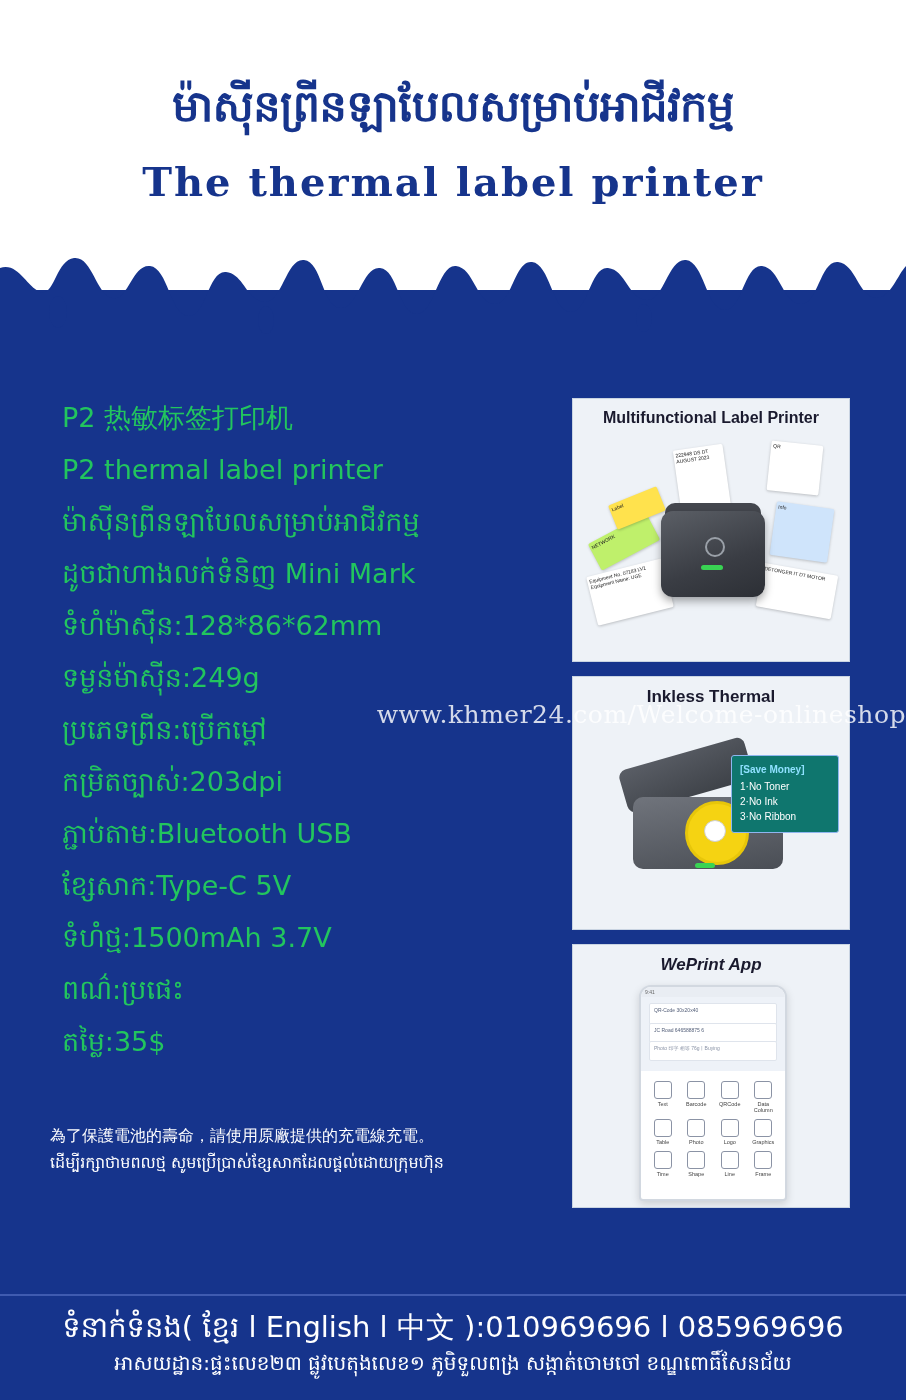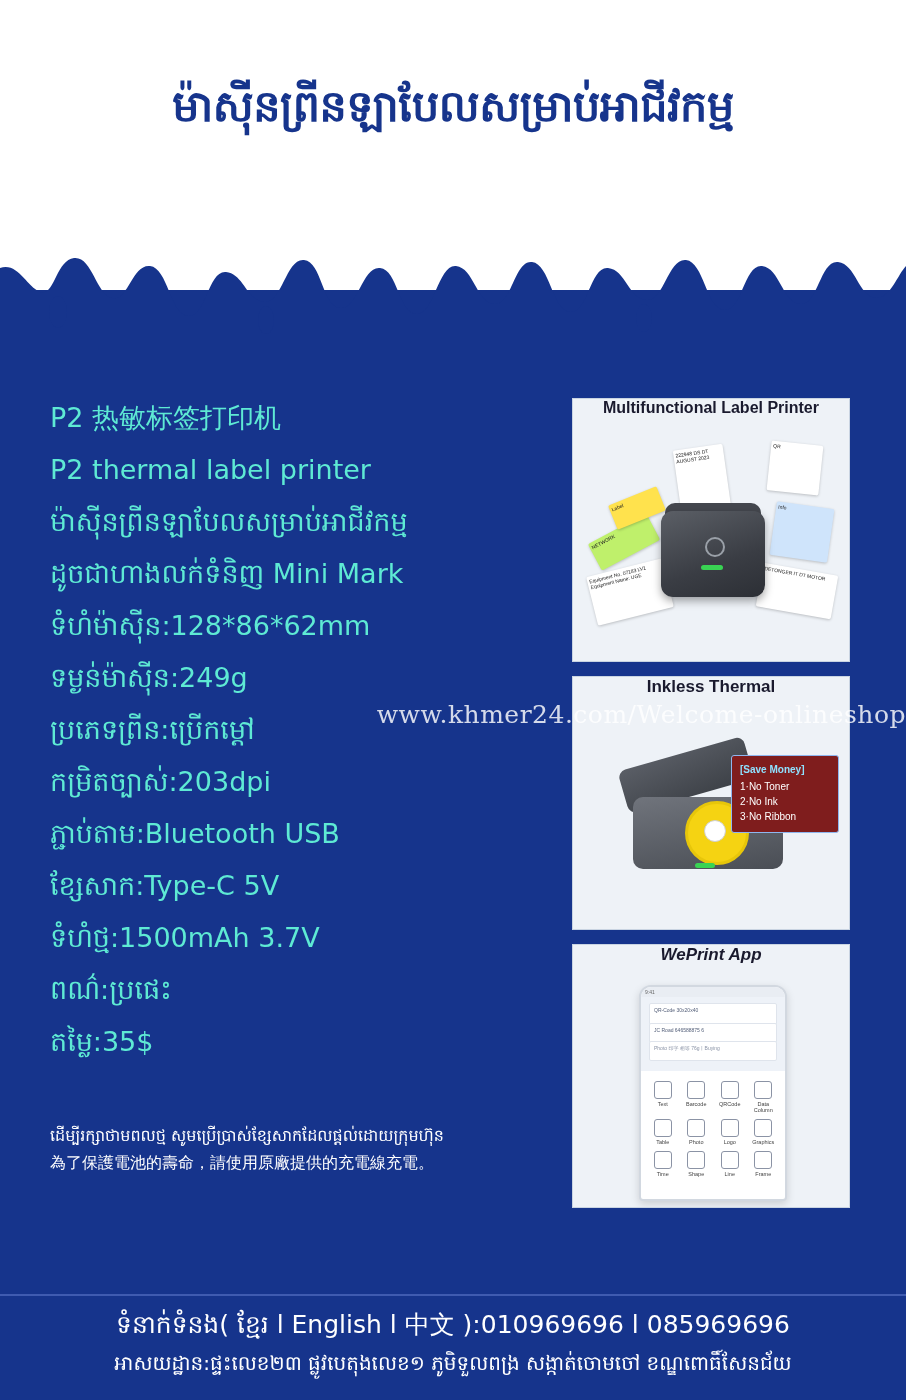--- a/index.html
+++ b/index.html
@@ -75,24 +75,25 @@
   }
 
   .spec-list {
     position: absolute;
     left: 50px;
     top: 22px;
     width: 500px;
   }
   .spec-line {
     font-family: "DejaVu Sans", sans-serif;
-    color: #5eead4;
+    color: #22c55e;
     font-size: 27px;
     line-height: 52px;
     white-space: nowrap;
+    margin-left: 12px;
   }
 
   .notes {
     position: absolute;
     left: 50px;
     top: 752px;
     width: 520px;
   }
   .note-line {
     font-family: "DejaVu Sans", sans-serif;
@@ -129,20 +130,21 @@
     background: #eef2f7;
     border: 1px solid #c9d4e2;
     margin-bottom: 14px;
     overflow: hidden;
   }
   .card-title {
     text-align: center;
     font-family: "Liberation Sans", sans-serif;
     font-weight: bold;
     color: #1a1a2e;
+    padding-top: 10px;
   }
   #card-1 { height: 262px; }
   #card-1 .card-title { font-size: 16px; }
   #card-2 { height: 252px; }
   #card-2 .card-title { font-size: 17px; }
   #card-3 { height: 262px; }
   #card-3 .card-title { font-size: 17px; font-style: italic; }
 
   .card-art { position: absolute; left: 0; top: 0; width: 276px; height: 100%; }
 
@@ -227,21 +229,21 @@
   .p2-led2 {
     position: absolute;
     left: 122px; top: 186px;
     width: 20px; height: 5px;
     background: #39d353; border-radius: 3px;
   }
   .save-box {
     position: absolute;
     right: 10px; top: 78px;
     width: 92px;
-    background: #7f1d1d;
+    background: #0f766e;
     border: 1px solid #8fb6ef;
     border-radius: 3px;
     padding: 6px 6px 8px 8px;
     color: #ffffff;
     font-size: 10px;
     font-family: "Liberation Sans", sans-serif;
     line-height: 1.5;
   }
   .save-box .hd { color: #8fe1ff; font-weight: bold; margin-bottom: 2px; }
 
@@ -307,41 +309,42 @@
     width: 906px;
     height: 104px;
     background: #16348c;
     border-top: 2px solid #3f5bb0;
   }
   .footer-line1 {
     position: absolute;
     top: 12px; left: 0; width: 906px;
     text-align: center;
     font-family: "DejaVu Sans", sans-serif;
-    font-size: 25px;
+    font-size: 29px;
     color: #ffffff;
     white-space: nowrap;
   }
   .footer-line2 {
     position: absolute;
     top: 54px; left: 0; width: 906px;
     text-align: center;
     font-family: "DejaVu Sans", sans-serif;
     font-size: 20px;
     color: #ffffff;
     white-space: nowrap;
   }
 </style>
 </head>
 <body>
 
 <div class="page">
 
   <div class="header">
     <div class="header-title-kh">ម៉ាស៊ីនព្រីនឡាបែលសម្រាប់អាជីវកម្ម</div>
+    <div class="header-title-en">The thermal label printer</div>
     <div class="drips">
       <svg width="906" height="130" viewBox="0 0 906 130" preserveAspectRatio="none" aria-hidden="true">
         <path fill="#16348c" d="M0,28 C18,22 26,46 40,52 C54,58 56,20 74,18 C92,16 96,54 112,58 C128,62 132,24 150,26 C168,28 170,74 188,76 C206,78 208,30 226,32 C244,34 246,60 264,62 C282,64 286,18 304,20 C322,22 322,66 340,68 C358,70 362,26 380,28 C398,30 398,72 416,74 C434,76 438,24 456,26 C474,28 476,62 494,64 C512,66 514,20 532,22 C550,24 552,70 570,72 C588,74 590,26 608,28 C626,30 628,58 646,60 C664,62 668,18 686,20 C704,22 706,68 724,70 C742,72 744,24 762,26 C780,28 782,62 800,64 C818,66 820,20 838,22 C856,24 858,56 876,58 C890,59 898,34 906,26 L906,130 L0,130 Z"></path>
         <path fill="#16348c" d="M58,56 a9,16 0 1,0 0.01,0 Z"></path>
         <path fill="#16348c" d="M266,66 a8,14 0 1,0 0.01,0 Z"></path>
         <path fill="#16348c" d="M644,64 a8,14 0 1,0 0.01,0 Z"></path>
       </svg>
     </div>
   </div>
 
@@ -357,22 +360,22 @@
       <div class="spec-line">ប្រភេទព្រីន:ប្រើកម្តៅ</div>
       <div class="spec-line">កម្រិតច្បាស់:203dpi</div>
       <div class="spec-line">ភ្ជាប់តាម:Bluetooth USB</div>
       <div class="spec-line">ខ្សែសាក:Type-C 5V</div>
       <div class="spec-line">ទំហំថ្ម:1500mAh 3.7V</div>
       <div class="spec-line">ពណ៌:ប្រផេះ</div>
       <div class="spec-line">តម្លៃ:35$</div>
     </div>
 
     <div class="notes">
+      <div class="note-line">為了保護電池的壽命，請使用原廠提供的充電線充電。</div>
       <div class="note-line">ដើម្បីរក្សាថាមពលថ្ម សូមប្រើប្រាស់ខ្សែសាកដែលផ្តល់ដោយក្រុមហ៊ុន</div>
-      <div class="note-line">為了保護電池的壽命，請使用原廠提供的充電線充電。</div>
     </div>
 
     <div class="cards">
 
       <div class="card" id="card-1">
         <div class="card-title">Multifunctional Label Printer</div>
         <div class="card-art">
           <div class="lbl lbl-green" style="left:18px; top:128px; width:62px; height:26px; transform:rotate(-28deg);">NETWORK</div>
           <div class="lbl lbl-white" style="left:104px; top:48px; width:46px; height:60px; transform:rotate(-8deg);">222948
 DS DT

